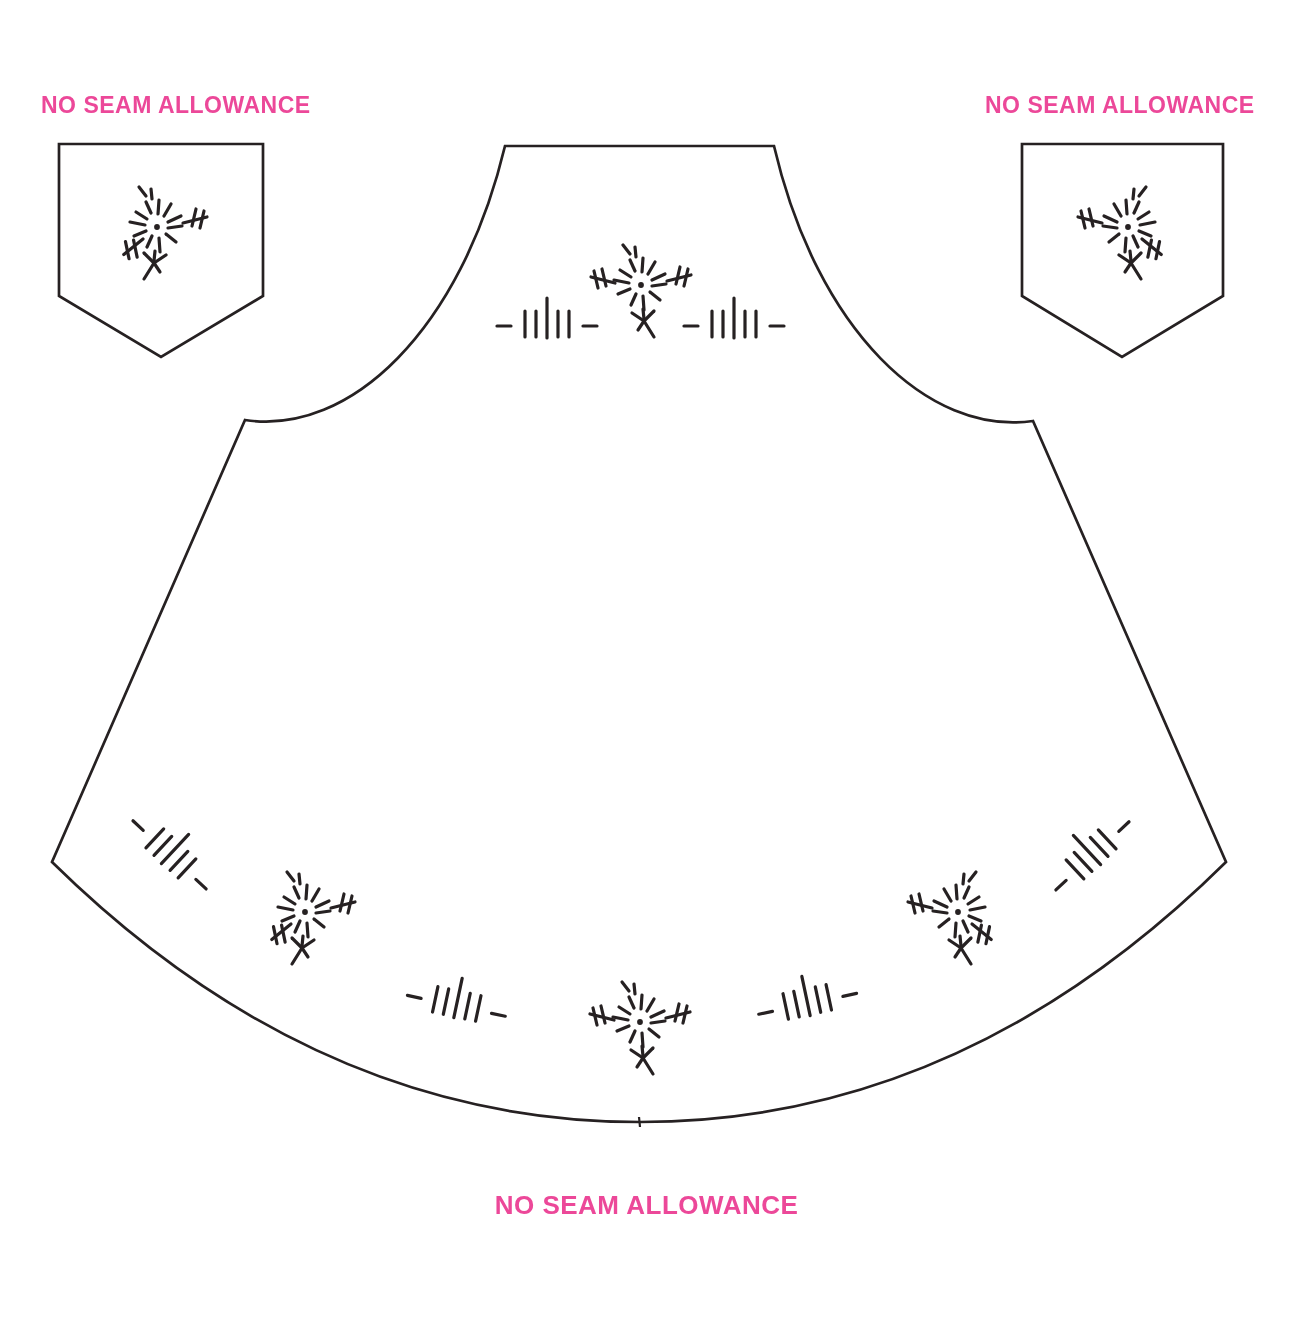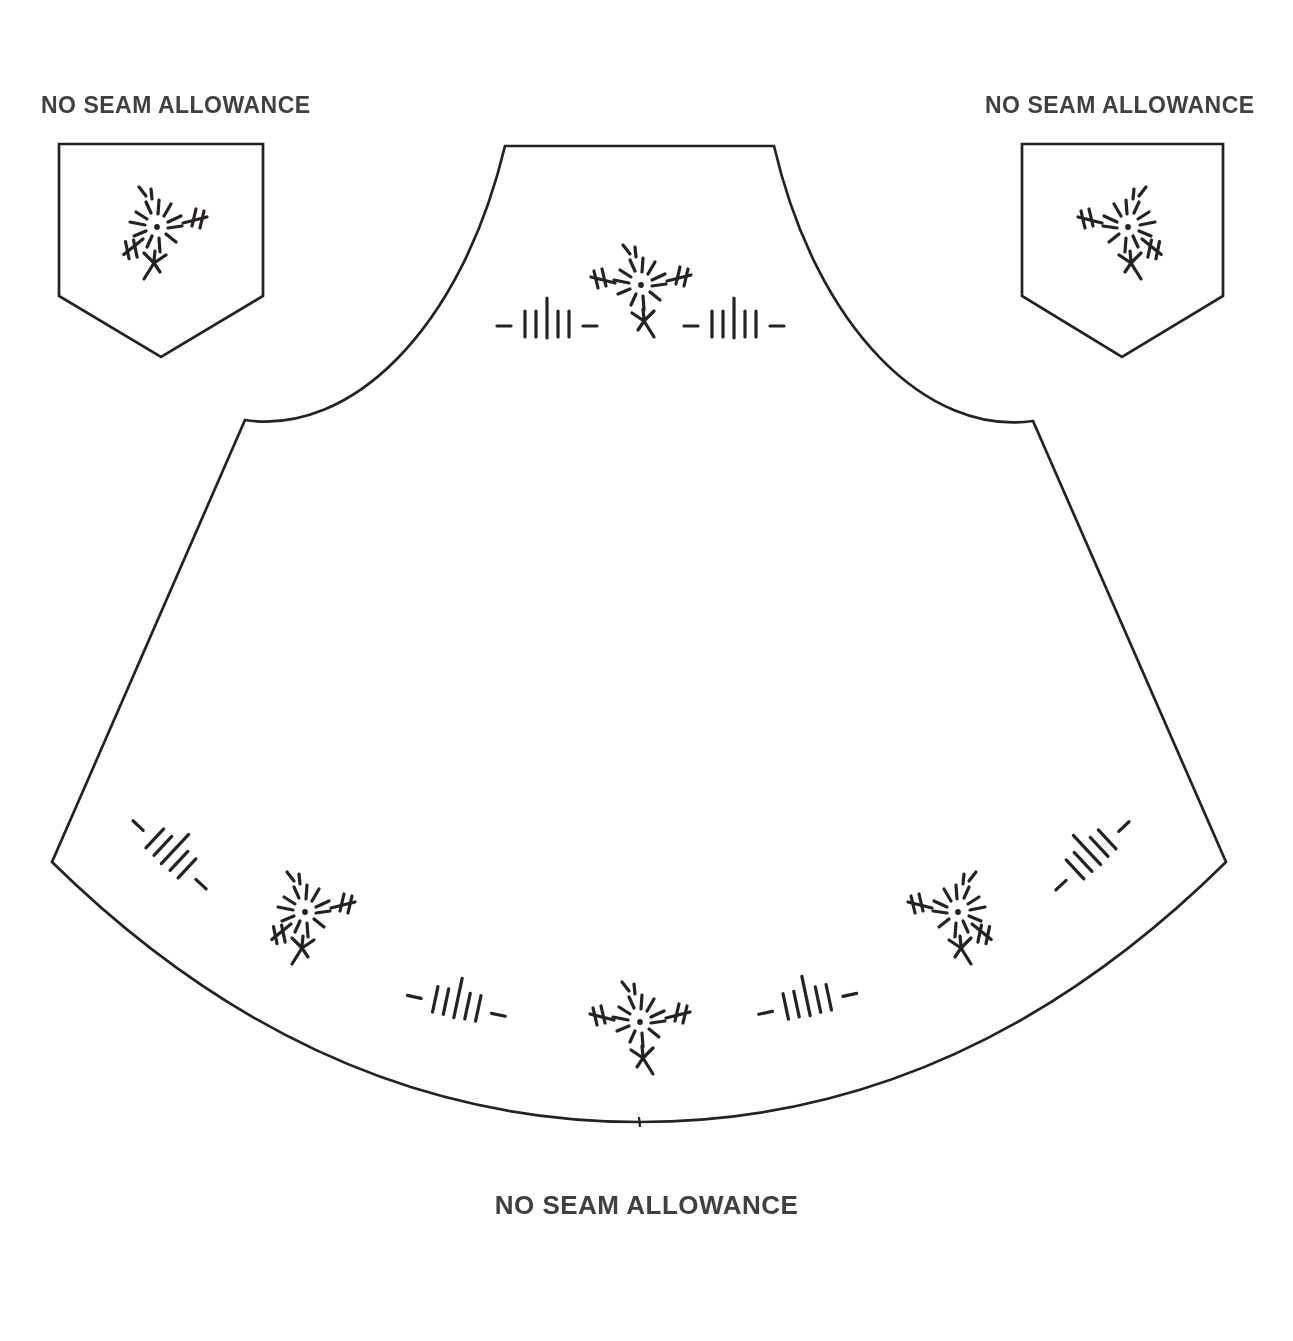--- a/index.html
+++ b/index.html
@@ -8,21 +8,21 @@
     position: relative;
     width: 1293px;
     height: 1341px;
     background: #ffffff;
     overflow: hidden;
   }
   .sheet svg { position: absolute; left: 0; top: 0; color: #262122; }
   .label {
     position: absolute;
     font-weight: bold;
-    color: #404040;
+    color: #ec4899;
     letter-spacing: 0.5px;
     white-space: nowrap;
     line-height: 1;
   }
   .label-top-left  { left: 41px;  top: 94px;  font-size: 23px; }
   .label-top-right { left: 985px; top: 94px;  font-size: 23px; }
   .label-bottom    { left: 0; right: 0; top: 1192px; font-size: 26px; text-align: center; }
 </style>
 </head>
 <body>

